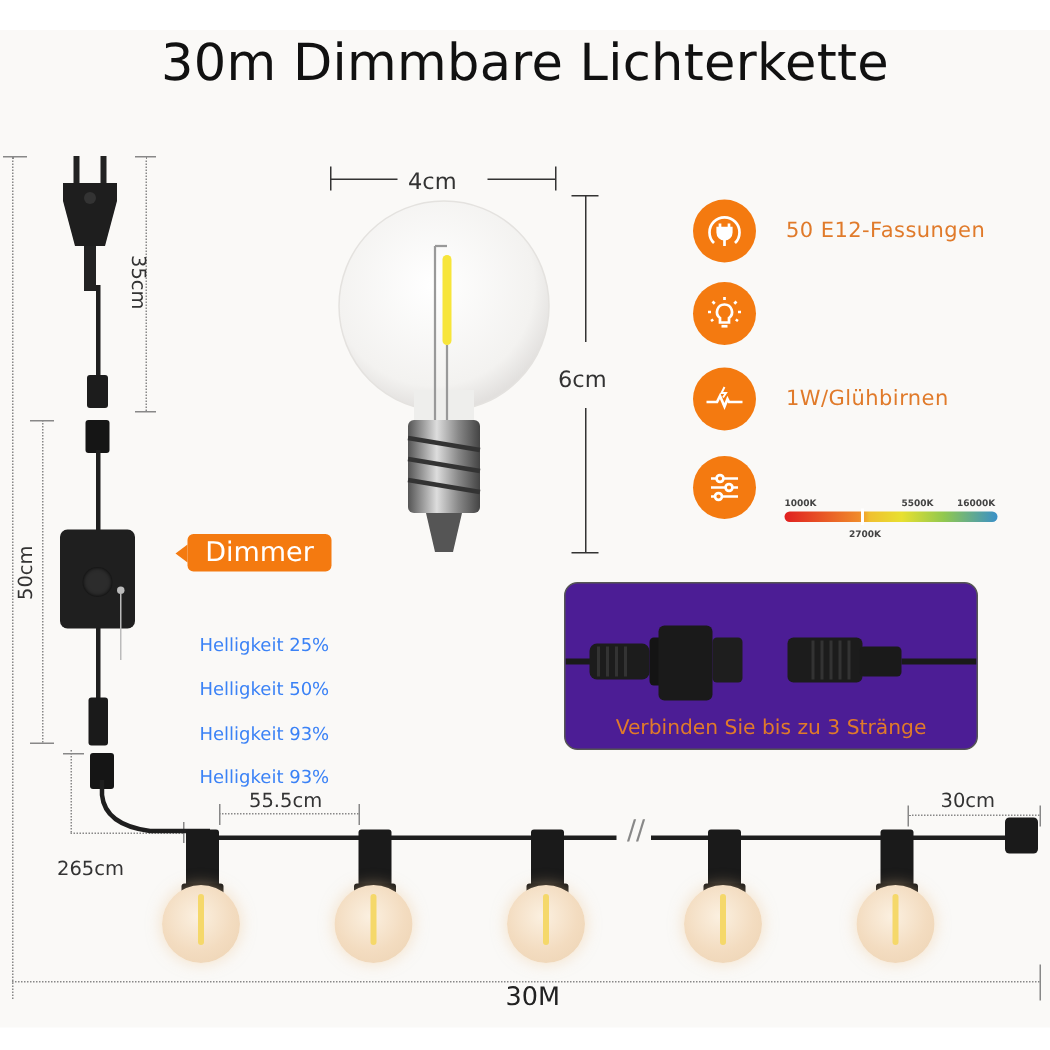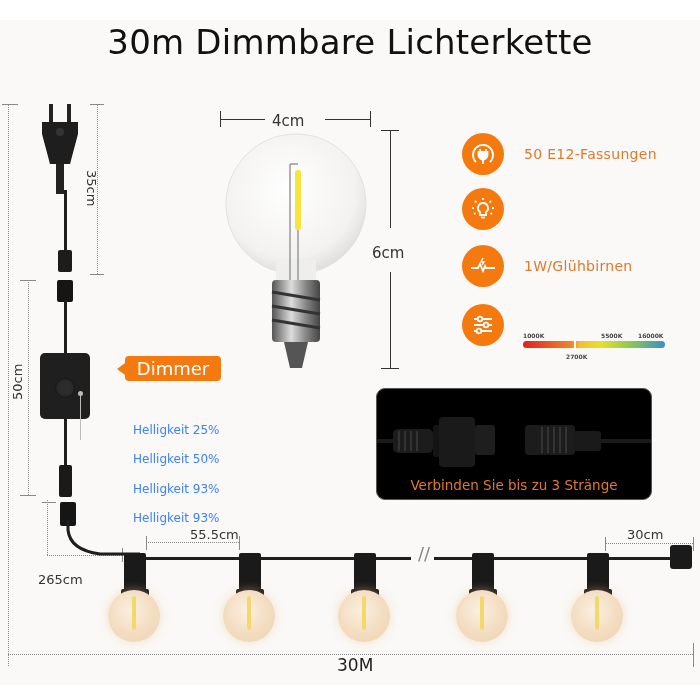--- a/index.html
+++ b/index.html
@@ -15,21 +15,21 @@
   .solid-h { position: absolute; border-top: 1.5px solid #333; }
   .tick-h { position: absolute; height: 1px; background: #888; }
   .tick-v { position: absolute; width: 1px; background: #888; }
   .feature { position: absolute; left: 462px; display: flex; align-items: center; }
   .feature .circle { width: 42px; height: 42px; border-radius: 50%; background: #f47a10; display: flex; align-items: center; justify-content: center; }
   .feature .label { margin-left: 20px; font-size: 14px; color: #e07a2a; letter-spacing: 0.3px; }
   .scale-bar { position: absolute; left: 523px; top: 341px; width: 142px; height: 7px; border-radius: 4px;
     background: linear-gradient(to right, #e02020 0%, #f08a2a 35%, #f0c030 40%, #e8e030 55%, #90c850 75%, #3a90c8 100%); }
   .scale-marker { position: absolute; left: 574px; top: 339px; width: 2px; height: 11px; background: #fff; }
   .scale-lbl { position: absolute; font-size: 6px; color: #444; font-weight: bold; }
-  .connector-box { position: absolute; left: 376px; top: 388px; width: 276px; height: 112px; border: 1.5px solid #555; border-radius: 9px; background: #000000; }
+  .connector-box { position: absolute; left: 376px; top: 388px; width: 276px; height: 112px; border: 1.5px solid #555; border-radius: 9px; background: #4c1d95; }
   .connector-caption { position: absolute; left: 0; bottom: 6px; width: 100%; text-align: center; font-size: 13.5px; color: #e07a2a; }
   .dimmer-badge { position: absolute; left: 125px; top: 356px; width: 96px; height: 25px; background: #f47a10; border-radius: 4px; color: #fff; font-size: 18px; text-align: center; line-height: 25px; }
   .dimmer-badge:before { content: ""; position: absolute; left: -8px; top: 7px; border-right: 8px solid #f47a10; border-top: 6px solid transparent; border-bottom: 6px solid transparent; }
   .level { position: absolute; left: 133px; font-size: 12px; color: #3b82f6; margin-top: 34px; }
   .cable { position: absolute; background: #1e1e1e; }
   .socket { position: absolute; width: 22px; height: 38px; background: #1a1a1a; border-radius: 2px 2px 0 0; }
   .socket:after { content: ""; position: absolute; left: -3px; bottom: -6px; width: 28px; height: 8px; background: #111; border-radius: 2px; }
   .bulb { position: absolute; width: 52px; height: 52px; border-radius: 50%; background: radial-gradient(circle at 45% 40%, #fbf0e0 0%, #f3dcc0 55%, #ecd2b2 100%); box-shadow: 0 0 10px rgba(240,200,150,0.5); }
   .bulb .fil { position: absolute; left: 24px; top: 6px; width: 4px; height: 34px; background: #f5d86a; border-radius: 2px; }
 </style>
@@ -221,21 +221,21 @@
   </div>
 
 <div class="socket" style="left:587px; top:553px;"></div>
 <div class="bulb" style="left:571px; top:590px;">
     <div class="fil"></div>
   </div>
 
 <div class="hline" style="left:146px; top:542px; width:93px;"></div>
 <div class="tick-v" style="left:146px; top:536px; height:14px;"></div>
 <div class="tick-v" style="left:239px; top:536px; height:14px;"></div>
-<div class="abs dim-text" style="left:166px; top:527px;margin-left:24px;">55.5cm</div>
+<div class="abs dim-text" style="left:166px; top:527px;">55.5cm</div>
 
 <div class="hline" style="left:605px; top:543px; width:88px;"></div>
 <div class="tick-v" style="left:605px; top:537px; height:14px;"></div>
 <div class="tick-v" style="left:693px; top:537px; height:14px;"></div>
 <div class="abs dim-text" style="left:627px; top:527px;">30cm</div>
 
 <div class="hline" style="left:8px; top:654px; width:685px;"></div>
 <div class="tick-v" style="left:693px; top:643px; height:24px;"></div>
 <div class="abs" style="left:337px; top:655px; font-size:17px; color:#222;">30M</div>
 

